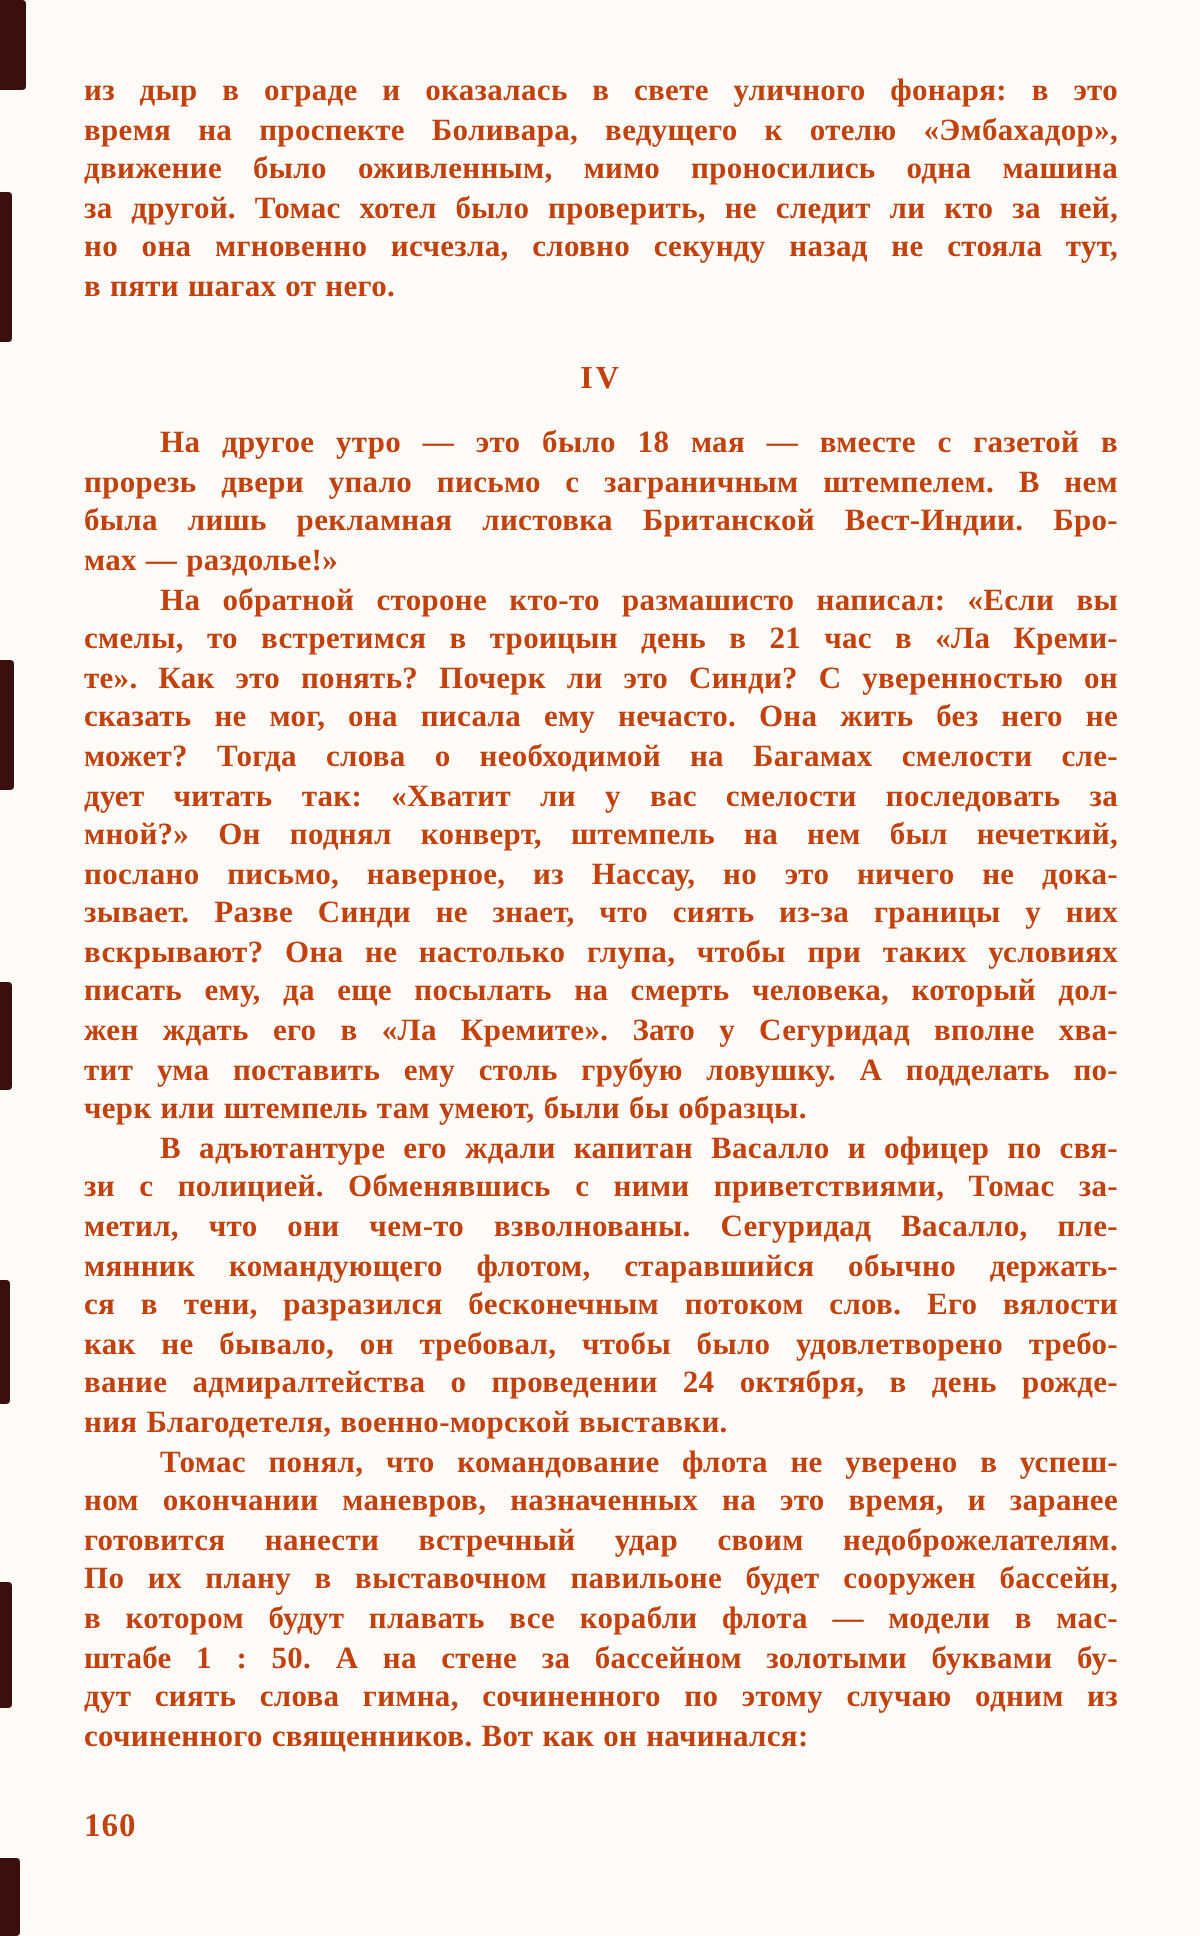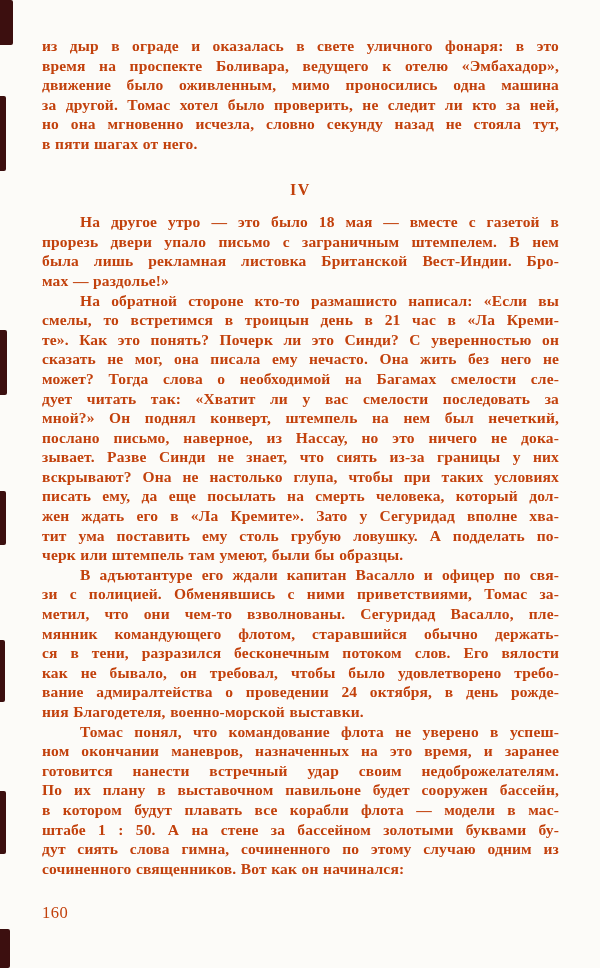--- a/index.html
+++ b/index.html
@@ -47,21 +47,21 @@
     text-align-last: center;
     font-size: 16px;
     font-weight: 700;
     letter-spacing: 1.5px;
   }
   .page-number {
     position: absolute;
     left: 42px;
     top: 903px;
     font-size: 16.5px;
-    font-weight: 400;
+    font-weight: 700;
     letter-spacing: 0.5px;
   }
   .scan-mark {
     position: absolute;
     border-radius: 0 2px 2px 0;
   }
 </style>
 </head>
 <body>
 

